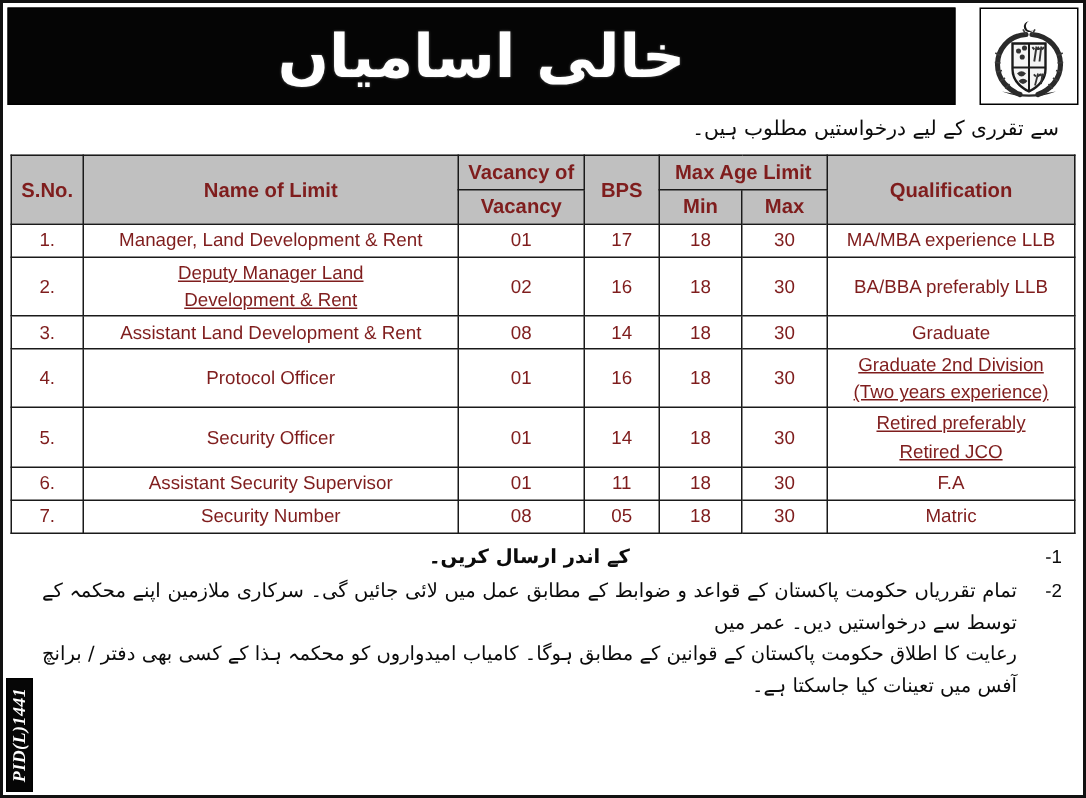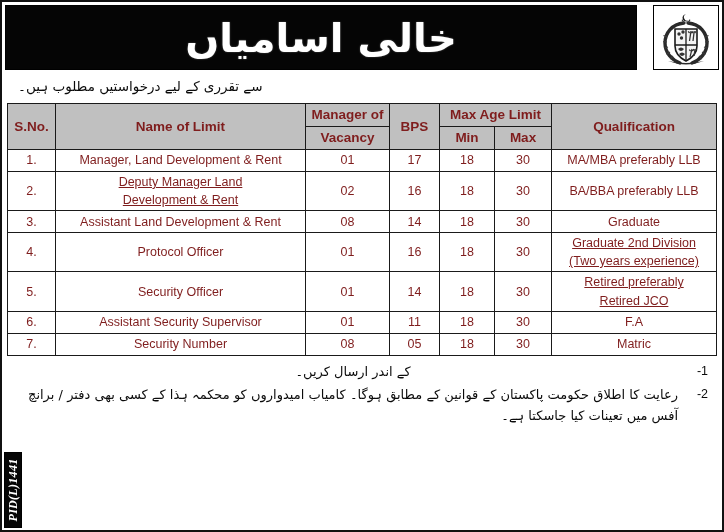--- a/index.html
+++ b/index.html
@@ -63,21 +63,21 @@
     direction: rtl;
     text-align: justify;
     font-family: "DejaVu Sans", sans-serif;
     font-size: 13.5px;
     line-height: 1.55;
     color: #0b0b0b;
     padding: 6px 16px 4px 16px;
   }
   .intro .l2 {
     display: block;
-    text-align: left;
+    text-align: right;
   }
 
   
   .tbl-wrap { padding: 2px 5px 0 5px; }
   table.jobs {
     width: 100%;
     border-collapse: collapse;
     table-layout: fixed;
     font-size: 12.5px;
     color: #7f1d1d;
@@ -126,21 +126,21 @@
     margin-bottom: 2px;
   }
   .note-num {
     flex: 0 0 26px;
     text-align: right;
     padding-left: 4px;
     font-family: "Liberation Sans", sans-serif;
     font-size: 12.5px;
   }
   .note-body { flex: 1 1 auto; text-align: justify; }
-  .note-body .end { display: block; text-align: center; }
+  .note-body .end { display: block; text-align: center; font-weight: bold; }
   .note-body .end2 { display: block; text-align: justify; }
 
   
   .pid {
     position: absolute;
     left: 2px;
     bottom: 2px;
     width: 16px;
     height: 74px;
     background: #060606;
@@ -224,40 +224,40 @@
           <col class="c-num">
           <col class="c-bps">
         <col class="c-min">
           <col class="c-max">
           <col class="c-qual">
       </colgroup>
       <thead>
         <tr>
           <th rowspan="2">S.No.</th>
           <th rowspan="2">Name of Limit</th>
-          <th>Manager of</th>
+          <th>Vacancy of</th>
           <th rowspan="2">BPS</th>
           <th colspan="2">Max Age Limit</th>
           <th rowspan="2">Qualification</th>
         </tr>
         <tr>
           <th>Vacancy</th>
           <th>Min</th>
           <th>Max</th>
         </tr>
       </thead>
       <tbody>
         <tr>
           <td class="sno">1.</td>
           <td class="post">Manager, Land Development &amp; Rent</td>
           <td>01</td>
           <td>17</td>
           <td>18</td>
           <td>30</td>
-          <td class="qual">MA/MBA preferably LLB</td>
+          <td class="qual">MA/MBA experience LLB</td>
         </tr>
         <tr>
           <td class="sno">2.</td>
           <td class="post two-line">
             <div>Deputy Manager Land</div>
             <div>Development &amp; Rent</div>
           </td>
           <td>02</td>
           <td>16</td>
           <td>18</td>
@@ -322,20 +322,21 @@
   <div class="notes">
     <div class="note">
       <div class="note-num">1-</div>
       <div class="note-body">
         <span class="end">کے اندر ارسال کریں۔</span>
       </div>
     </div>
     <div class="note">
       <div class="note-num">2-</div>
       <div class="note-body">
+        <span>تمام تقرریاں حکومت پاکستان کے قواعد و ضوابط کے مطابق عمل میں لائی جائیں گی۔ سرکاری ملازمین اپنے محکمہ کے توسط سے درخواستیں دیں۔ عمر میں</span>
         <span class="end2">رعایت کا اطلاق حکومت پاکستان کے قوانین کے مطابق ہوگا۔ کامیاب امیدواروں کو محکمہ ہذا کے کسی بھی دفتر / برانچ آفس میں تعینات کیا جاسکتا ہے۔</span>
       </div>
     </div>
   </div>
 
   <div class="pid">
     <span>PID(L)1441</span>
   </div>
 
 </div>

